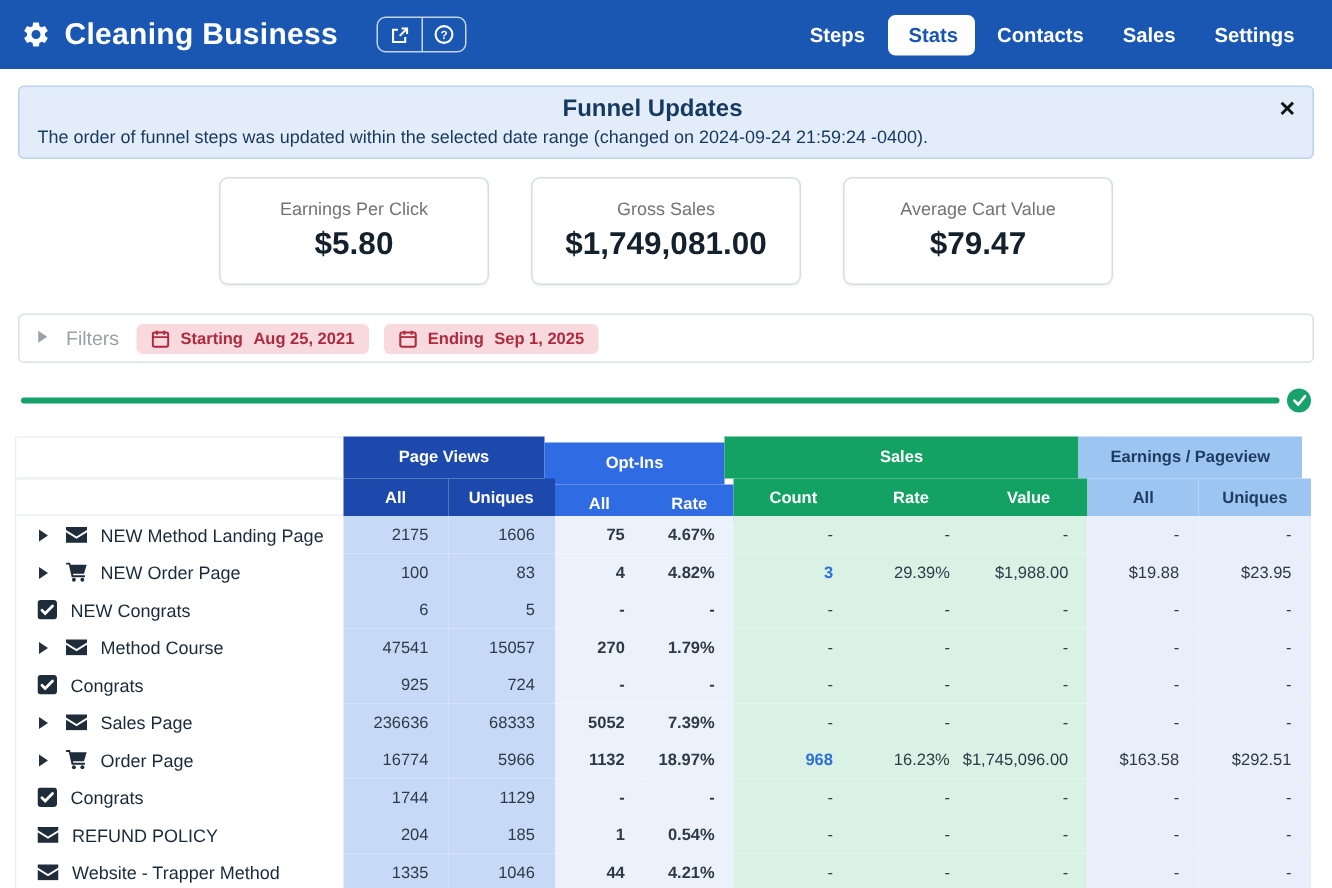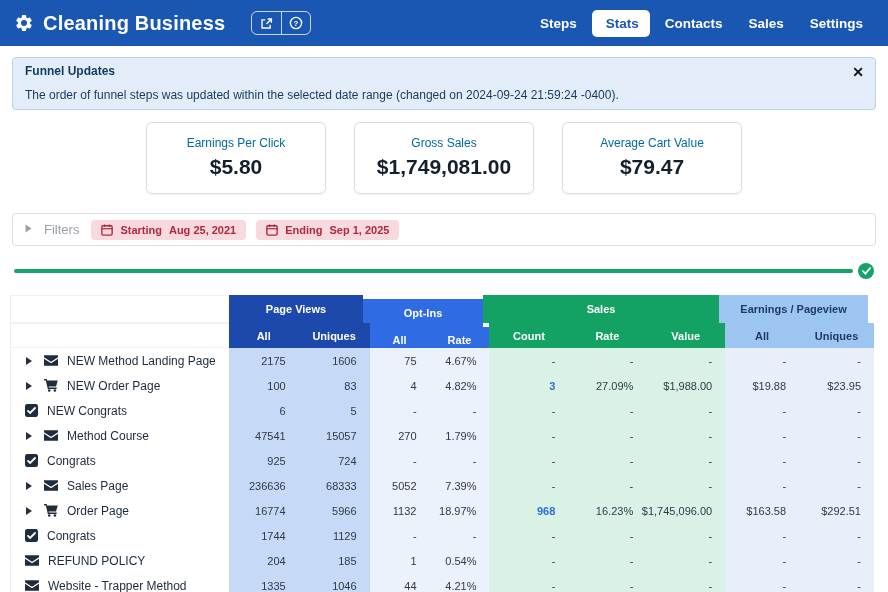--- a/index.html
+++ b/index.html
@@ -16,30 +16,30 @@
   .nav-btn { width:29px; height:22px; display:flex; align-items:center; justify-content:center; cursor:pointer; }
   .nav-btn + .nav-btn { border-left:1px solid rgba(255,255,255,.75); }
   .nav-tabs { margin-left:auto; display:flex; align-items:center; gap:4px; }
   .nav-tab { color:#fff; font-weight:bold; font-size:13.5px; padding:6px 11px;
     border-radius:5px; cursor:pointer; }
   .nav-tab.active { background:#fff; color:#1a57b2;padding-left:14px; }
 
   
   .alert { margin:11px 12px 0; background:#e3edf9; border:1px solid #bcd2ec;
     border-radius:4px; padding:6px 30px 7px 12px; position:relative; color:#16395f; }
-  .alert-title { font-size:12px; font-weight:bold; margin-bottom:10px; }
+  .alert-title { font-size:16px; font-weight:bold; margin-bottom:2px;text-align:center; }
   .alert-msg { font-size:12px; }
   .alert-close { position:absolute; right:11px; top:7px; font-size:14px;
     font-weight:bold; color:#101418; cursor:pointer; line-height:1; }
 
   
   .cards { display:flex; justify-content:center; gap:28px; margin-top:12px; }
   .card { width:180px; border:1px solid #d8dce1; border-radius:6px;
     padding:13px 8px 14px; text-align:center; box-shadow:0 1px 2px rgba(0,0,0,.05); }
-  .card-label { font-size:12px; color:#0369a1; }
+  .card-label { font-size:12px; color:#737373; }
   .card-value { font-size:21px; font-weight:bold; color:#14202c; margin-top:5px; }
 
   
   .filters { margin:19px 12px 0; border:1px solid #dcdfe3; border-radius:4px;
     height:33px; display:flex; align-items:center; padding:0 12px; gap:12px; }
   .filters-caret { color:#9aa1a8; font-size:9px; cursor:pointer; }
   .filters-label { color:#9aa1a8; font-size:13px; }
   .badges { display:flex; gap:10px; }
   .badge { display:flex; align-items:center; gap:7px; background:#f8d9dd;
     color:#ae2a3e; border-radius:4px; padding:4px 10px; font-size:11px; cursor:pointer; }
@@ -62,21 +62,21 @@
   .cell { height:100%; display:flex; align-items:center; }
   .w-name { width:218px; }
   .gw-pv { width:134px; } .gw-opt { width:120px; } .gw-sales { width:236px; } .gw-earn { width:149px; }
   .cw0{width:70px}.cw1{width:71px}.cw2{width:60px}.cw3{width:60px}
   .cw4{width:79px}.cw5{width:78px}.cw6{width:79px}.cw7{width:74px}.cw8{width:75px}
   .hdr { color:#fff; font-weight:bold; justify-content:center; }
   .bg-pv { background:#1d49ad; } .bg-opt { background:#2f6be2;margin-top:8px; }
   .bg-sales { background:#13a263; } .bg-earn { background:#9dc5f2; }
   .bg-earn.hdr { color:#1d3a5f; }
   .th-white { background:#fff; border-bottom:1px solid #eef0f2; border-top:1px solid #eef0f2; }
-  .c-pv { background:#c6daf8;padding-left:22px; } .c-opt { background:#ebf2fc; }
+  .c-pv { background:#c6daf8;padding-left:22px; } .c-opt { background:#ebf2fc;font-weight:bold; }
   .c-sales { background:#d9f2e5; } .c-earn { background:#e8effb; }
   .num { justify-content:flex-end; padding-right:13px; color:#2e3a46; }
   .num.link { color:#2c6fd6; font-weight:bold; cursor:pointer; }
   .name-cell { padding-left:14px; gap:9px; color:#1b2a3a; font-size:12px; background:#fff; }
   .caret { display:flex; width:10px; flex:0 0 auto; cursor:pointer; }
   .ricon { display:flex; flex:0 0 auto; }
 </style>
 </head>
 <body>
 
@@ -239,21 +239,21 @@
             <circle cx="12.5" cy="13.3" r="1.5" fill="#1f2c3a"></circle>
           </svg>
         </span>
       <span>NEW Order Page</span>
     </div>
     <div class="cell num c-pv cw0">100</div>
     <div class="cell num c-pv cw1">83</div>
     <div class="cell num c-opt cw2">4</div>
     <div class="cell num c-opt cw3">4.82%</div>
     <div class="cell num c-sales cw4 link">3</div>
-    <div class="cell num c-sales cw5">27.09%</div>
+    <div class="cell num c-sales cw5">29.39%</div>
     <div class="cell num c-sales cw6">$1,988.00</div>
     <div class="cell num c-earn cw7">$19.88</div>
     <div class="cell num c-earn cw8">$23.95</div>
   </div>
 
   <div class="tr body-row">
     <div class="cell w-name name-cell">
       <span class="ricon">
           <svg width="13" height="13" viewBox="0 0 14 14">
             <rect width="14" height="14" rx="2.5" fill="#1f2c3a"></rect>

